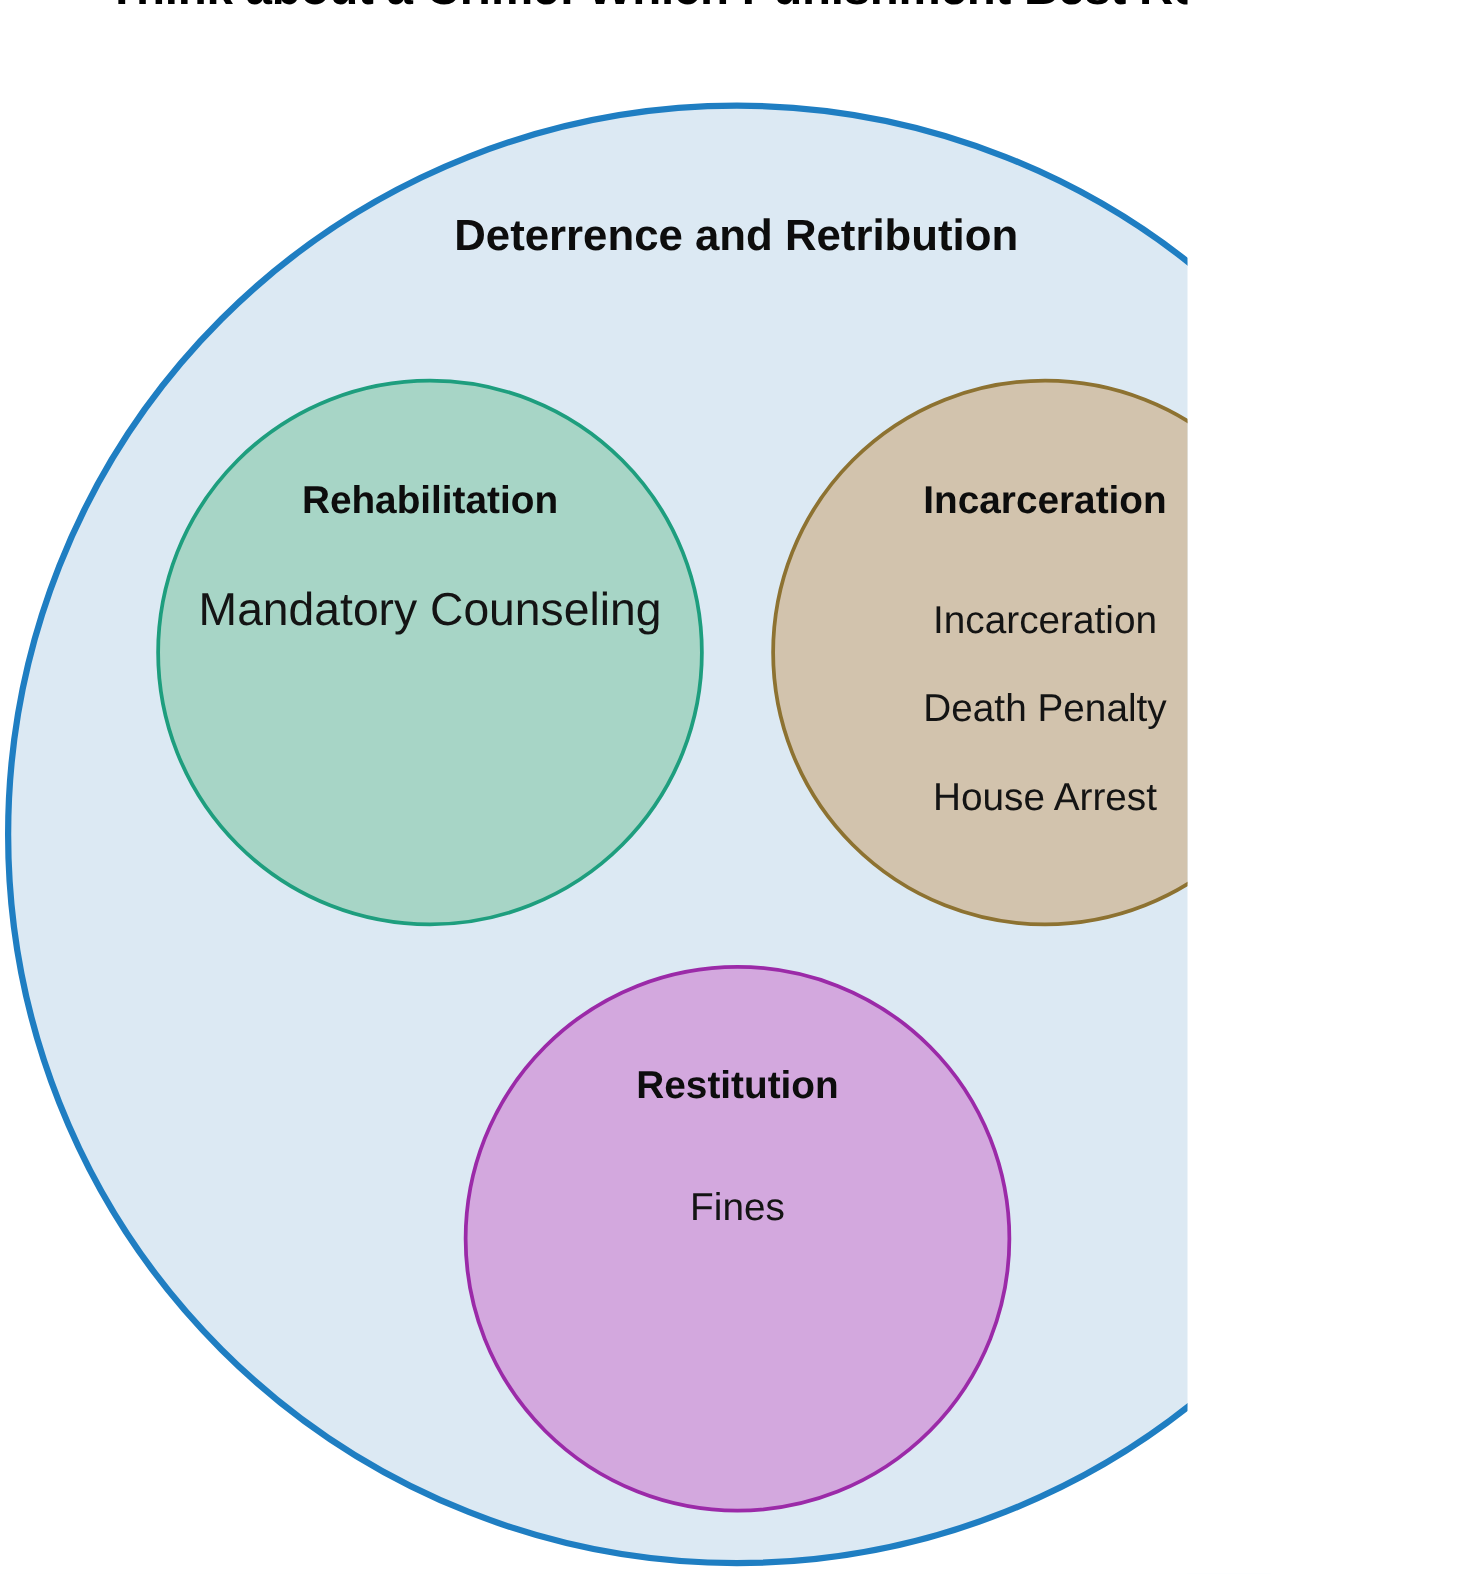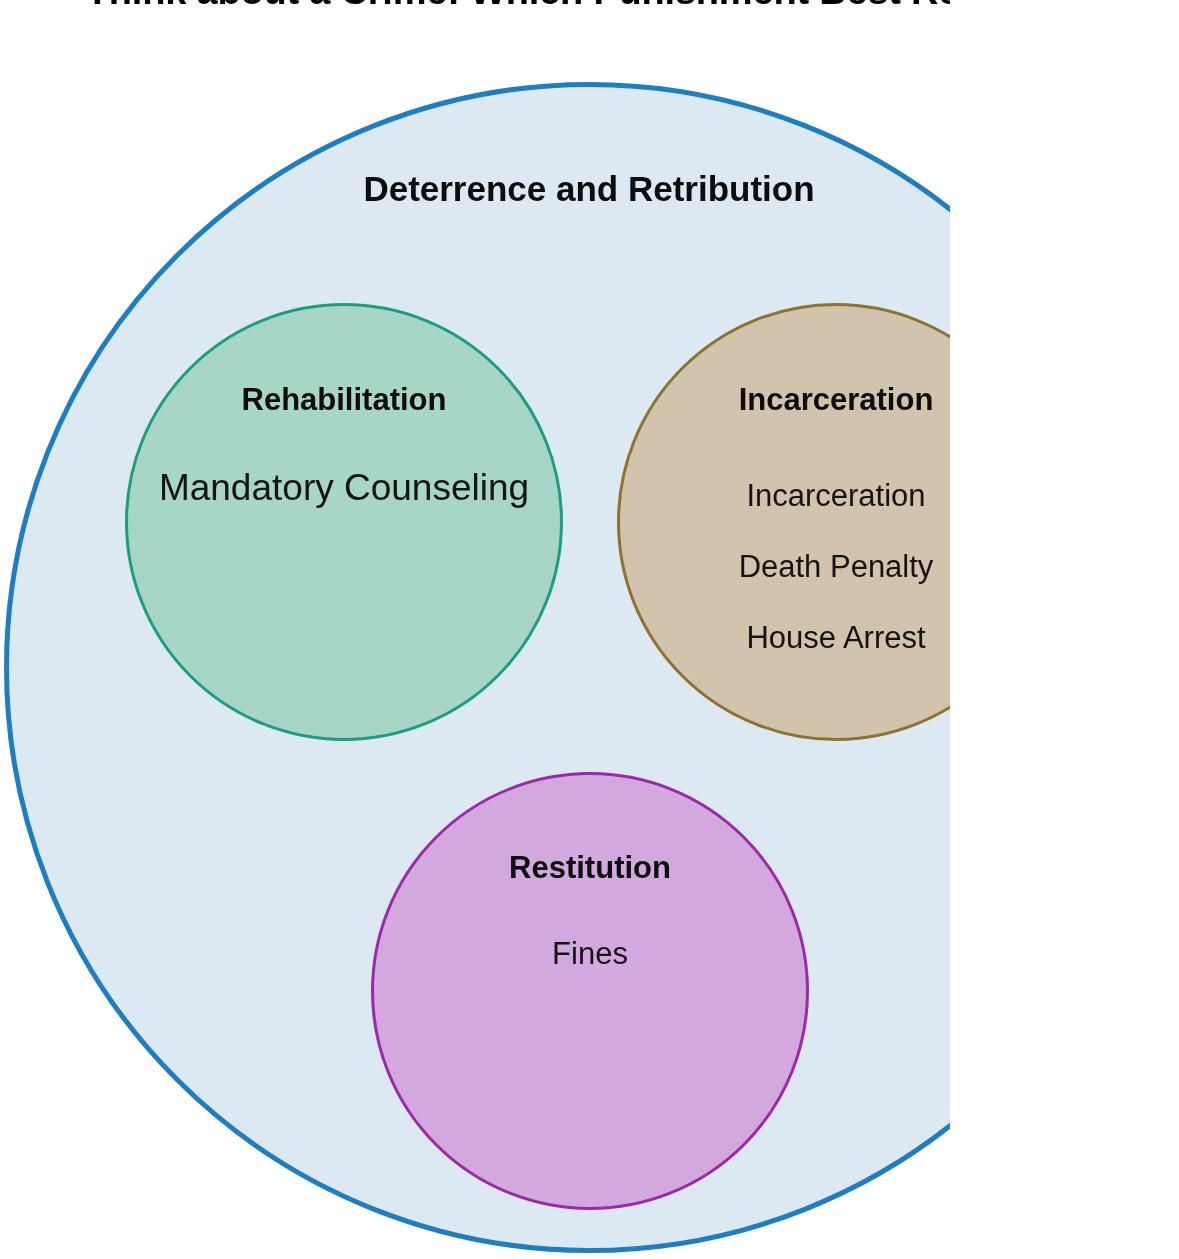--- a/index.html
+++ b/index.html
@@ -172,21 +172,21 @@
     top: 849px;
     width: 438px;
   }
   #restitution-labels .group-heading {
     font-size: 31px;
     line-height: 38px;
   }
   #restitution-labels .group-item {
     font-size: 31px;
     line-height: 42px;
-    margin-top: 46px;
+    margin-top: 58px;
   }
 </style>
 </head>
 <body>
 
 <div id="page">
 
   <div id="title-band">
     <div id="title-text">Think about a Crime: Which Punishment Best Responds</div>
   </div>

